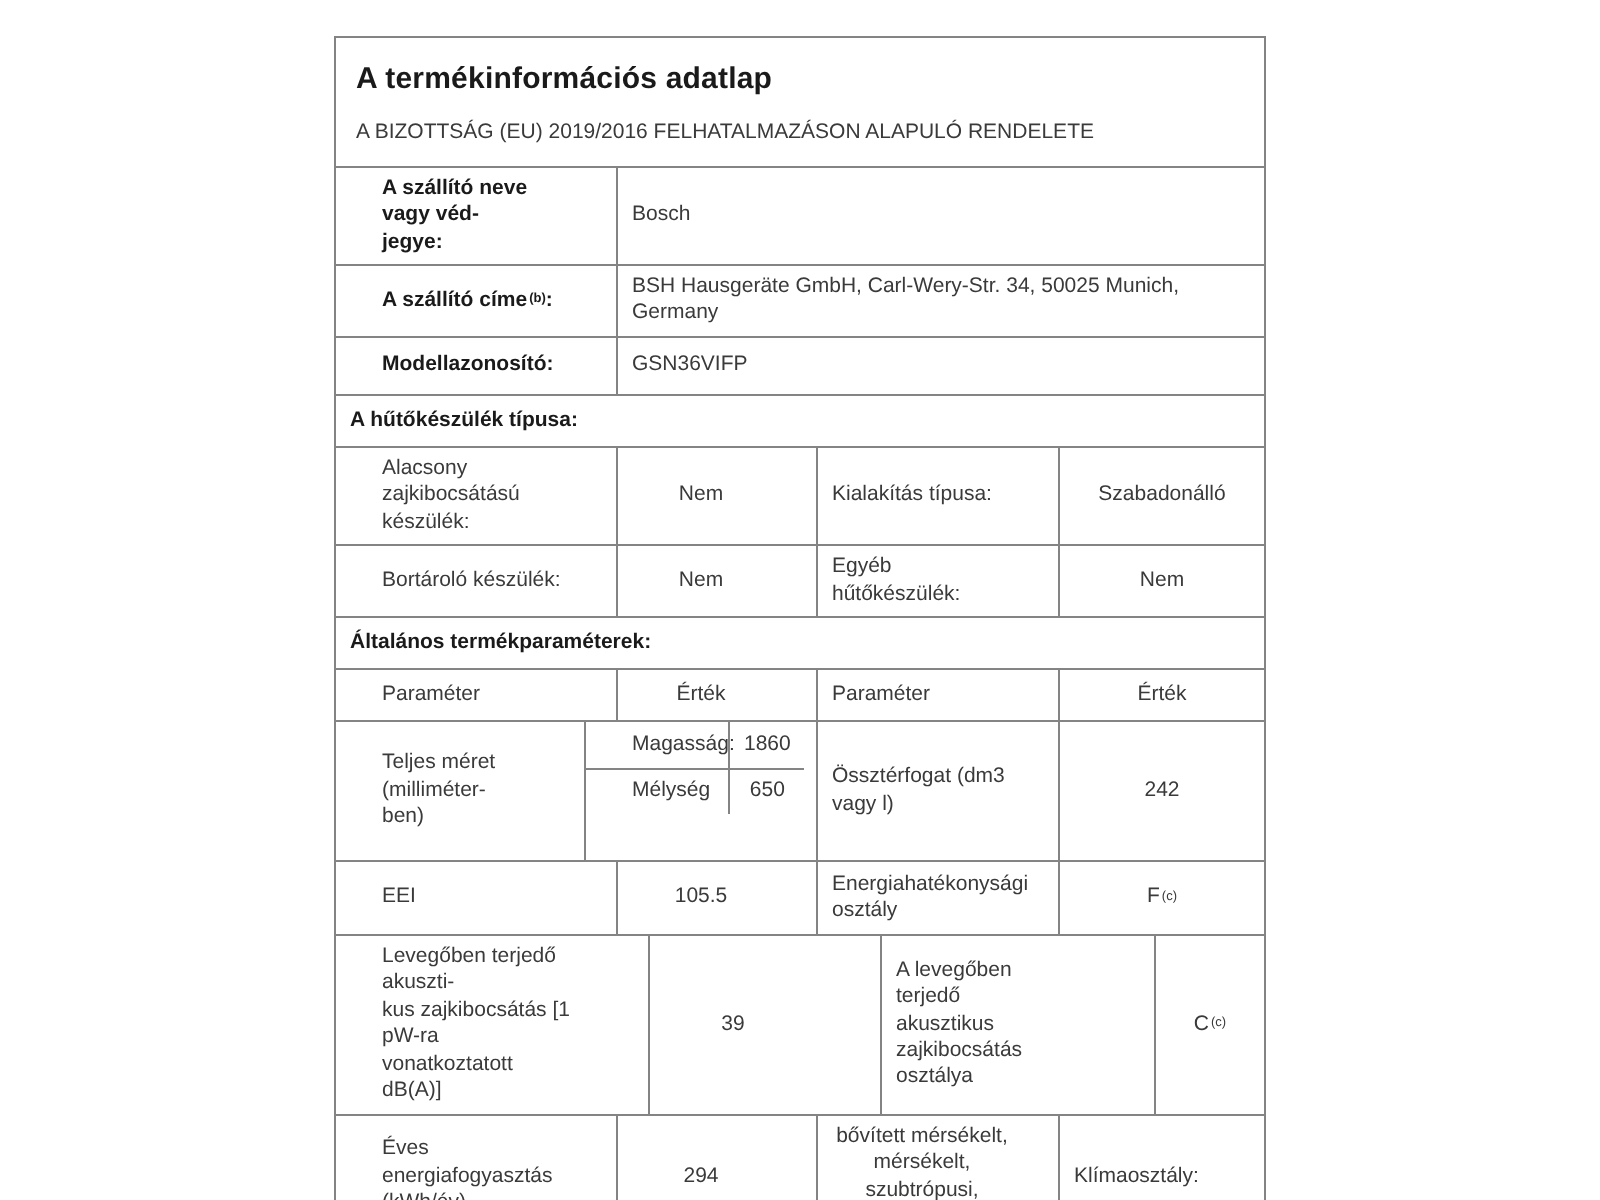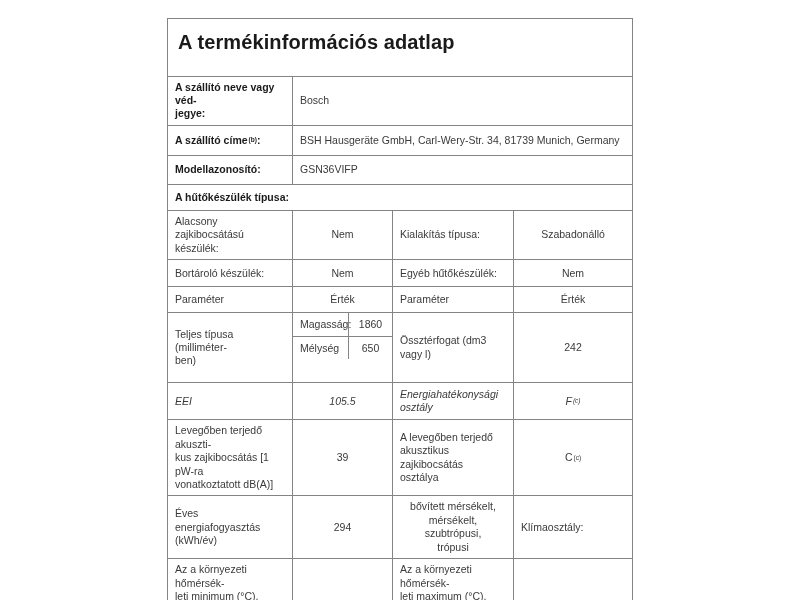--- a/index.html
+++ b/index.html
@@ -17,72 +17,74 @@
     padding-top:18px;
   }
   .sheet{
     width:466px;margin:0 auto;
     border:1px solid var(--border);
     background:#fff;
     font-size:10.5px;line-height:1.28;
   }
   .head{padding:11px 10px 9px 10px;min-height:55px;}
   .head h1{
-    font-size:20px;font-weight:bold;color:var(--heading);
+    font-size:15px;font-weight:bold;color:var(--heading);
     letter-spacing:.1px;margin-bottom:11px;
   }
   .head .sub{font-size:10.5px;color:var(--text);}
   .r{display:grid;border-top:1px solid var(--border);}
   .r2{grid-template-columns:124px 1fr;}
   .r4{grid-template-columns:124px 100px 121px 1fr;}
   .rdims{grid-template-columns:124px 100px 121px 1fr;}
   .c{
     padding:4px 7px;display:flex;align-items:center;
     white-space:pre-line;
+    margin-left:16px;
   }
   .r > .c:not(:first-child), .r > .dimsub{border-left:1px solid var(--border);}
   .bold{font-weight:bold;color:var(--heading);}
   .ctr{justify-content:center;text-align:center;}
   .sec{padding:5px 7px;min-height:25px;display:flex;align-items:center;}
   sup{font-size:6.5px;vertical-align:super;margin-left:1px;line-height:0;}
   
   .h-supname{min-height:36px;}
   .h-addr{min-height:30px;}
   .h-model{min-height:29px;}
   .h-typeA{min-height:32px;}
   .h-typeB{min-height:27px;}
   .h-colhead{min-height:26px;}
-  .h-eei{min-height:37px;font-style:italic;}
-  .h-noise{min-height:45px;}
+  .h-eei{min-height:37px;}
+  .h-noise{min-height:45px;gap:16px;}
   .h-energy{min-height:48px;}
   .h-temp{min-height:50px;}
   
   .dimsub{display:grid;grid-template-rows:1fr 1fr 1fr;}
   .dsr{display:grid;grid-template-columns:55px 1fr;min-height:23px;}
   .dsr + .dsr{border-top:1px solid var(--border);}
   .dsr > .c:last-child{border-left:1px solid var(--border);text-align:center;}
 </style>
 </head>
 <body>
 
 <div class="sheet">
 
   <div class="head">
     <h1>A termékinformációs adatlap</h1>
+    <div class="sub">A BIZOTTSÁG (EU) 2019/2016 FELHATALMAZÁSON ALAPULÓ RENDELETE</div>
   </div>
 
   <div class="r r2 h-supname">
     <div class="c bold">A szállító neve vagy véd-
 jegye:</div>
     <div class="c">Bosch</div>
   </div>
 
   <div class="r r2 h-addr">
     <div class="c bold"><span>A szállító címe</span><sup>(b)</sup><span> :</span></div>
-    <div class="c">BSH Hausgeräte GmbH, Carl-Wery-Str. 34, 81739 Munich, Germany</div>
+    <div class="c">BSH Hausgeräte GmbH, Carl-Wery-Str. 34, 50025 Munich, Germany</div>
   </div>
 
   <div class="r r2 h-model">
     <div class="c bold">Modellazonosító:</div>
     <div class="c">GSN36VIFP</div>
   </div>
 
   <div class="r">
     <div class="sec bold">A hűtőkészülék típusa:</div>
   </div>
@@ -95,30 +97,33 @@
     <div class="c ctr">Szabadonálló</div>
   </div>
 
   <div class="r r4 h-typeB">
     <div class="c">Bortároló készülék:</div>
     <div class="c ctr">Nem</div>
     <div class="c">Egyéb hűtőkészülék:</div>
     <div class="c ctr">Nem</div>
   </div>
 
+  <div class="r">
+    <div class="sec bold">Általános termékparaméterek:</div>
+  </div>
 
   <div class="r r4 h-colhead">
     <div class="c">Paraméter</div>
     <div class="c ctr">Érték</div>
     <div class="c">Paraméter</div>
     <div class="c ctr">Érték</div>
   </div>
 
   <div class="r rdims">
-    <div class="c">Teljes típusa (milliméter-
+    <div class="c">Teljes méret (milliméter-
 ben)</div>
     <div class="dimsub">
       <div class="dsr">
         <div class="c">Magasság:</div>
         <div class="c ctr">1860</div>
       </div>
       <div class="dsr">
         <div class="c">Mélység</div>
         <div class="c ctr">650</div>
       </div>

